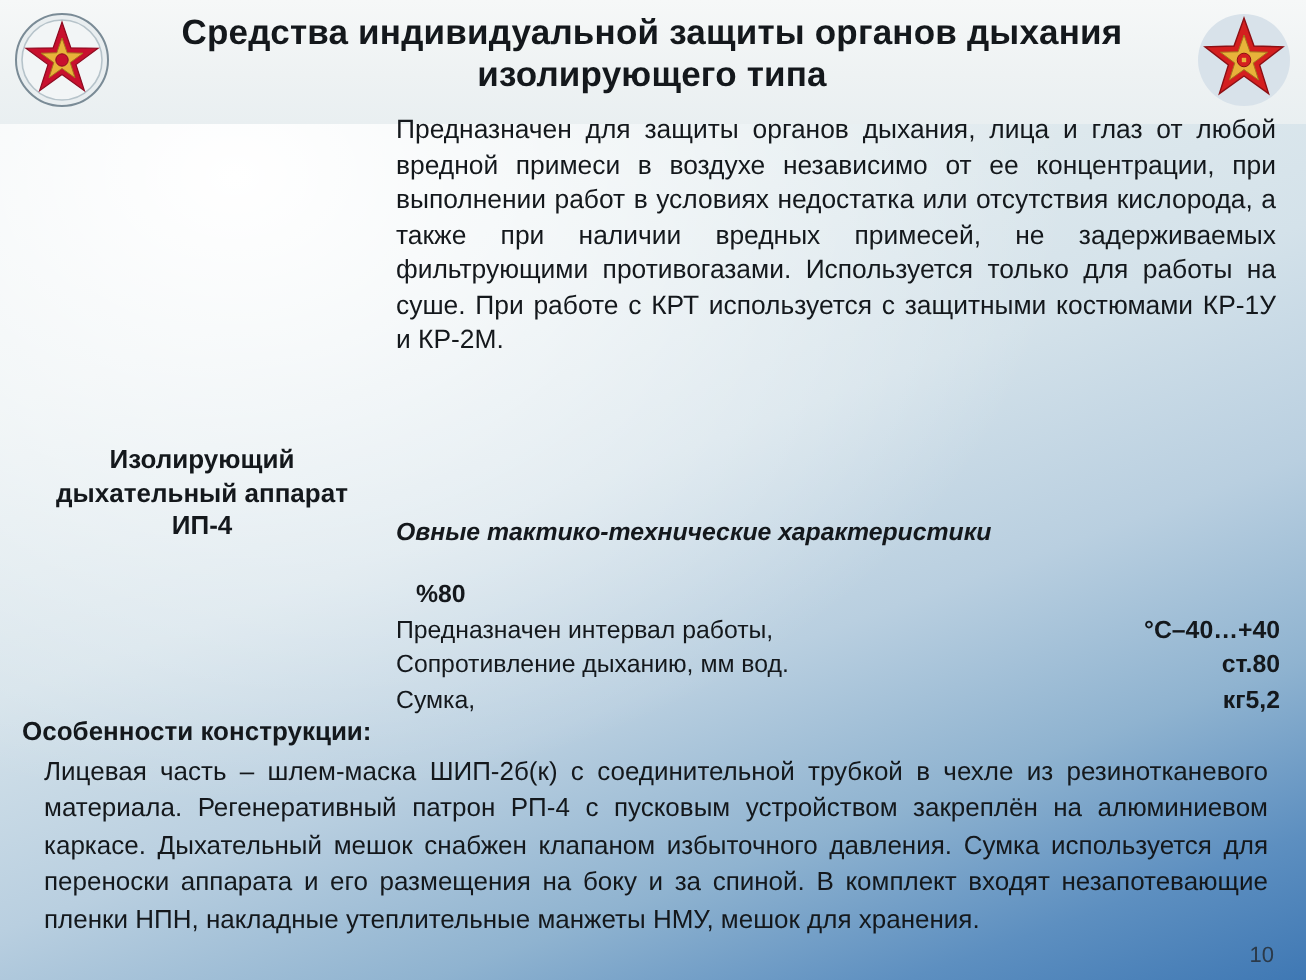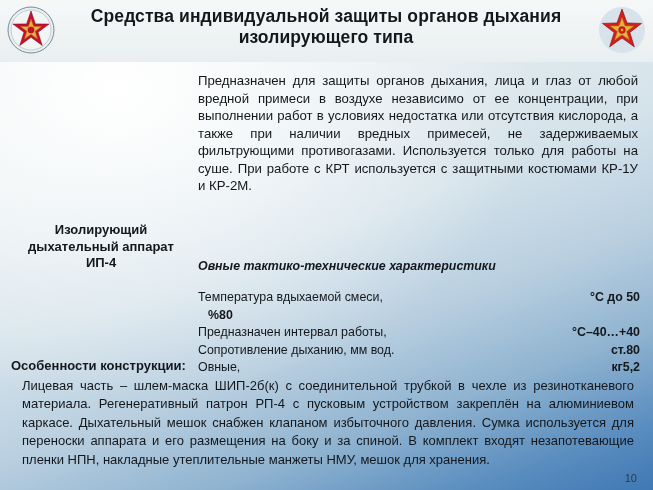--- a/index.html
+++ b/index.html
@@ -61,21 +61,21 @@
     font-size: 13px;
     font-weight: bold;
     line-height: 1.28;
     color: #14181c;
   }
 
   
   .main-par {
     position: absolute;
     left: 198px;
-    top: 72px;
+    top: 56px;
     width: 440px;
     font-size: 13.2px;
     line-height: 1.33;
     color: #14181c;
     text-align: justify;
     text-justify: inter-word;
   }
 
   
   .tth {
@@ -172,41 +172,37 @@
     </svg>
   </div>
 
   <div class="left-caption">Изолирующий дыхательный аппарат ИП-4</div>
 
   <div class="main-par">Предназначен для защиты органов дыхания, лица и глаз от любой вредной примеси в воздухе независимо от ее концентрации, при выполнении работ в условиях недостатка или отсутствия кислорода, а также при наличии вредных примесей, не задерживаемых фильтрующими противогазами. Используется только для работы на суше. При работе с КРТ используется с защитными костюмами КР-1У и КР-2М.</div>
 
   <div class="tth">
     <div class="tth-title">Овные тактико-технические характеристики</div>
 
-    <div class="tth-row">
-      <span class="tth-label">Температура вдыхаемой смеси,</span>
-      <span class="tth-value"><span class="unit">°С до</span> <span>50</span></span>
-    </div>
 
     <div class="tth-row">
       <span class="tth-value"><span class="unit">%</span><span>80</span></span>
     </div>
 
     <div class="tth-row">
       <span class="tth-label">Предназначен интервал работы,</span>
       <span class="tth-value"><span class="unit">°С</span><span>–40…+40</span></span>
     </div>
 
     <div class="tth-row">
       <span class="tth-label">Сопротивление дыханию, мм вод.</span>
       <span class="tth-value"><span class="unit">ст.</span><span>80</span></span>
     </div>
 
     <div class="tth-row">
-      <span class="tth-label">Овные,</span>
+      <span class="tth-label">Сумка,</span>
       <span class="tth-value"><span class="unit">кг</span><span>5,2</span></span>
     </div>
   </div>
 
   <div class="feat-title">Особенности конструкции:</div>
   <div class="feat-body">Лицевая часть – шлем-маска ШИП-2б(к) с соединительной трубкой в чехле из резинотканевого материала. Регенеративный патрон РП-4 с пусковым устройством закреплён на алюминиевом каркасе. Дыхательный мешок снабжен клапаном избыточного давления. Сумка используется для переноски аппарата и его размещения на боку и за спиной. В комплект входят незапотевающие пленки НПН, накладные утеплительные манжеты НМУ, мешок для хранения.</div>
 
   <div class="page-number">10</div>
 </div>
 

